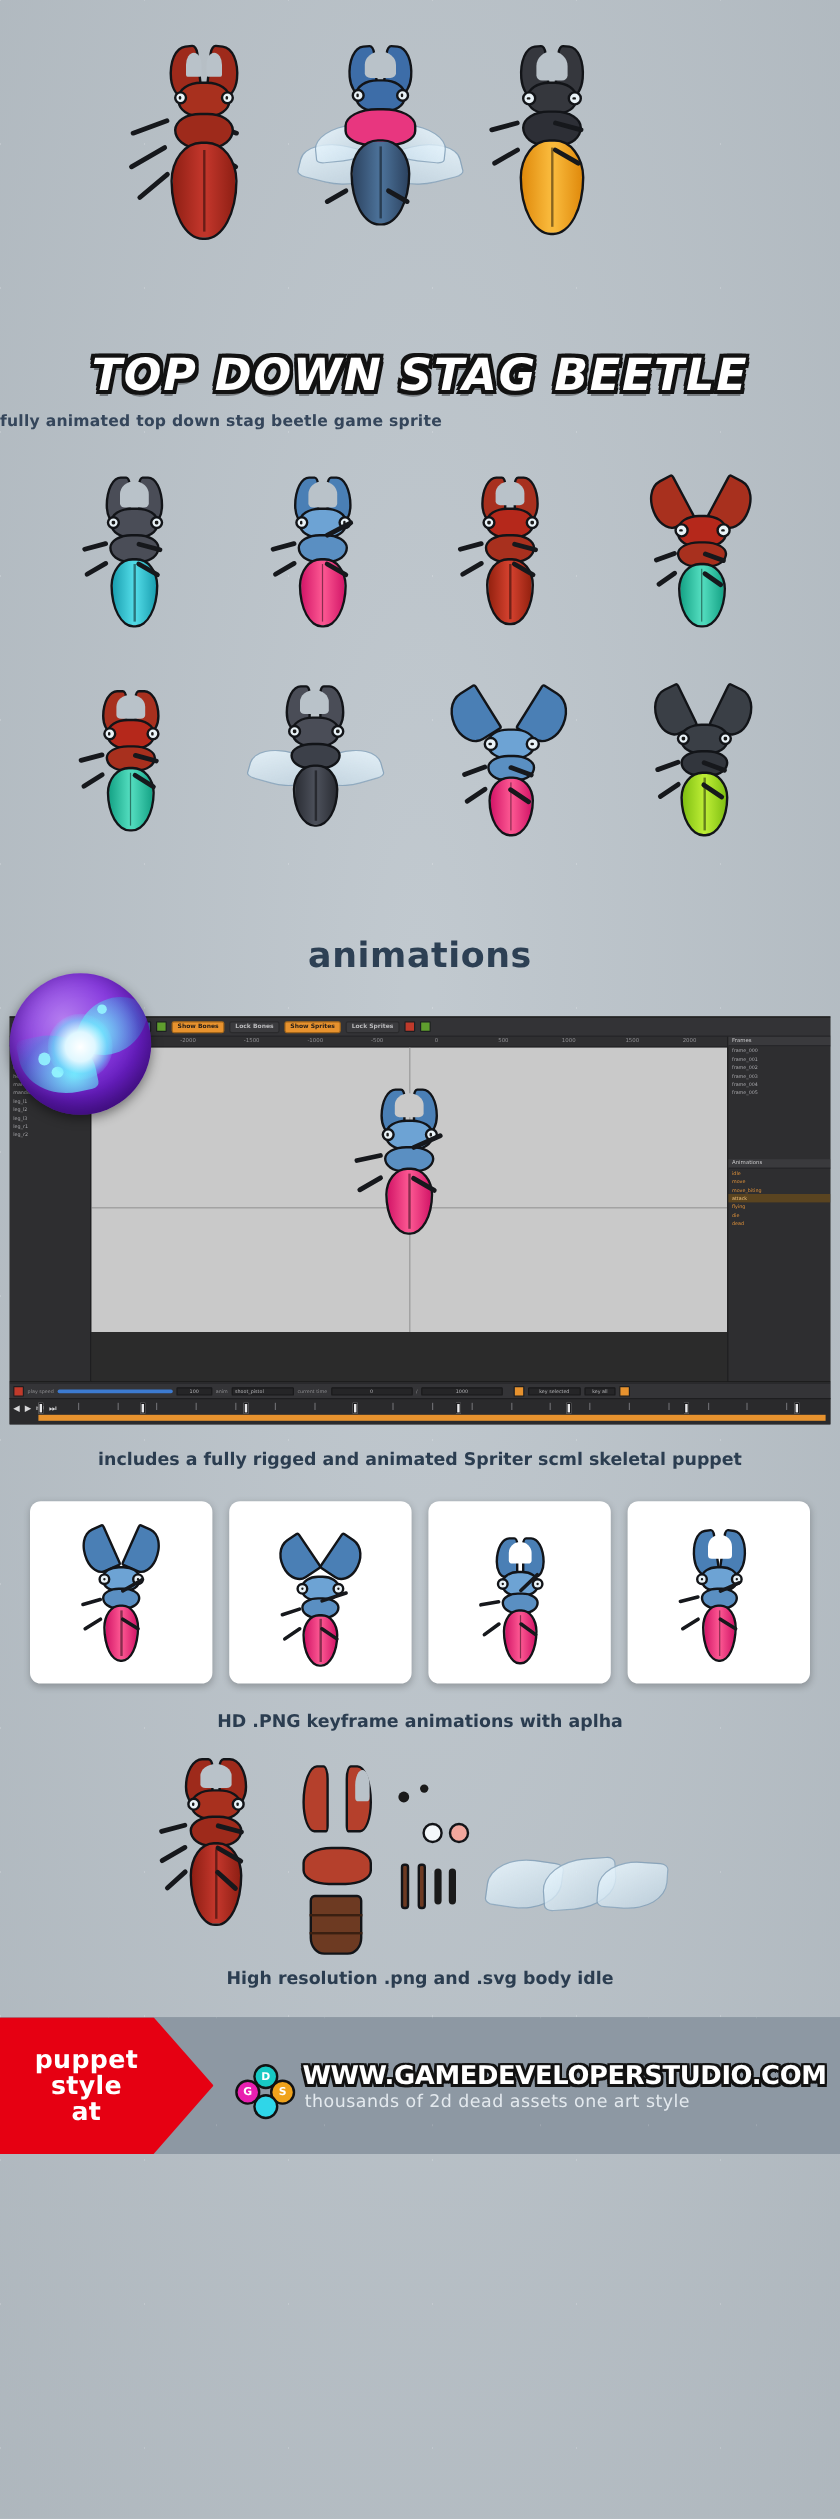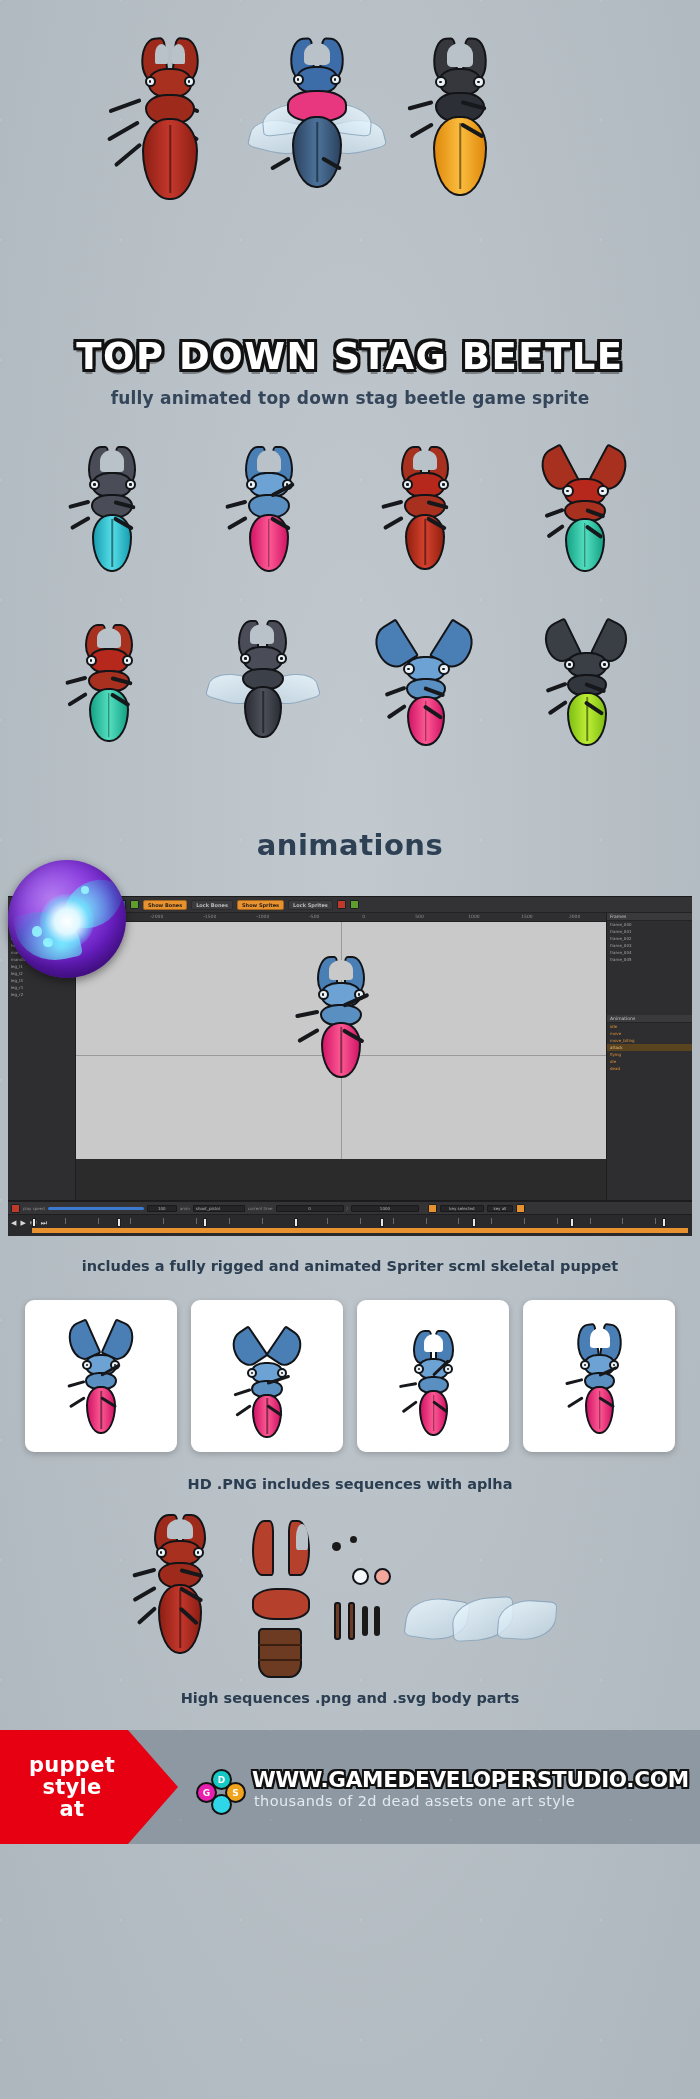--- a/index.html
+++ b/index.html
@@ -40,23 +40,23 @@
     letter-spacing: 1.5px;
     color: #ffffff;
     -webkit-text-stroke: 0px;
     text-shadow:
       -3px -3px 0 #121212, 3px -3px 0 #121212, -3px 3px 0 #121212, 3px 3px 0 #121212,
       -3px 0 0 #121212, 3px 0 0 #121212, 0 -3px 0 #121212, 0 3px 0 #121212,
       0 5px 0 rgba(0,0,0,.35);
     margin-top: 4px;
   }
   .hero-sub {
-    text-align: center;
+    text-align: left;
     font-weight: bold;
-    font-size: 17px;
+    font-size: 13px;
     color: #35465b;
     letter-spacing: .2px;
     margin-top: 10px;
   }
   .section-heading {
     text-align: center;
     font-weight: bold;
     font-size: 29px;
     color: #2d4054;
     letter-spacing: .5px;
@@ -289,21 +289,21 @@
       <div class="b-eye" style="left:68px;top:38px;width:12px;height:12px;"></div>
       <div class="b-thorax" style="left:30px;top:54px;width:50px;height:30px;background:#2d2f36;"></div>
       <div class="b-abdomen" style="left:28px;top:78px;width:54px;height:80px;background:linear-gradient(90deg,#e08a0c,#f8b83a 45%,#f8b83a 55%,#e08a0c);"></div>
       <div class="leg" style="left:28px;top:62px;width:26px;height:4px;transform:rotate(165deg);"></div>
       <div class="leg" style="left:28px;top:84px;width:26px;height:4px;transform:rotate(150deg);"></div>
       <div class="leg" style="left:56px;top:62px;width:26px;height:4px;transform:rotate(15deg);"></div>
       <div class="leg" style="left:56px;top:84px;width:26px;height:4px;transform:rotate(30deg);"></div>
     </div>
   </div>
 
-  <div class="hero-title" style="margin-top:120px;">TOP DOWN  STAG BEETLE</div>
+  <div class="hero-title" style="margin-top:76px;font-style:italic;">TOP DOWN  STAG BEETLE</div>
   <div class="hero-sub">fully animated top down stag beetle game sprite</div>
 
   <div style="display:flex;justify-content:space-around;margin-top:38px;padding:0 34px;">
 
     <div class="beetle" style="width:84px;height:130px;position:relative;">
       <div class="mand" style="left:18px;top:0;width:21px;height:40px;background:#4a4d57;border-radius:60% 18% 8% 40%;"></div>
       <div class="mand" style="left:45px;top:0;width:21px;height:40px;background:#4a4d57;border-radius:18% 60% 40% 8%;"></div>
       <div class="mand" style="left:30px;top:4px;width:24px;height:22px;background:#b9c2c9;border:none;border-radius:50% 50% 16% 16%;"></div>
       <div class="b-head" style="left:22px;top:26px;width:40px;height:26px;background:#4a4d57;"></div>
       <div class="b-eye" style="left:19px;top:33px;width:11px;height:11px;"></div>
@@ -635,21 +635,21 @@
         <div class="b-thorax" style="left:19px;top:48px;width:31px;height:18px;background:#5a8fc2;"></div>
         <div class="b-abdomen" style="left:20px;top:62px;width:29px;height:48px;background:linear-gradient(90deg,#d31668,#f9538f 45%,#f9538f 55%,#d31668);"></div>
         <div class="leg" style="left:18px;top:54px;width:18px;height:3px;transform:rotate(166deg);"></div>
         <div class="leg" style="left:34px;top:50px;width:20px;height:3px;transform:rotate(-24deg);"></div>
         <div class="leg" style="left:18px;top:72px;width:18px;height:3px;transform:rotate(148deg);"></div>
         <div class="leg" style="left:34px;top:72px;width:18px;height:3px;transform:rotate(32deg);"></div>
       </div>
     </div>
   </div>
 
-  <div class="caption" style="margin-top:24px;">HD  .PNG includes sequences with aplha</div>
+  <div class="caption" style="margin-top:24px;">HD  .PNG keyframe animations with aplha</div>
 
   <div style="position:relative;height:178px;margin-top:14px;">
 
     <div class="beetle" style="position:absolute;left:130px;top:8px;width:100px;height:150px;">
       <div class="mand" style="left:24px;top:0;width:24px;height:40px;background:#9e2a1b;border-radius:60% 18% 8% 40%;"></div>
       <div class="mand" style="left:52px;top:0;width:24px;height:40px;background:#9e2a1b;border-radius:18% 60% 40% 8%;"></div>
       <div class="mand" style="left:37px;top:5px;width:26px;height:20px;background:#b9c2c9;border:none;border-radius:50% 50% 16% 16%;"></div>
       <div class="b-head" style="left:29px;top:26px;width:42px;height:26px;background:#a8301e;"></div>
       <div class="b-eye" style="left:26px;top:33px;width:11px;height:11px;"></div>
       <div class="b-eye" style="left:63px;top:33px;width:11px;height:11px;"></div>
@@ -680,21 +680,21 @@
     <div class="leg" style="position:absolute;left:334px;top:96px;width:7px;height:38px;background:#6d3a22;border:2px solid #121418;border-radius:3px;transform:none;"></div>
     <div class="leg" style="position:absolute;left:348px;top:96px;width:7px;height:38px;background:#6d3a22;border:2px solid #121418;border-radius:3px;transform:none;"></div>
     <div class="leg" style="position:absolute;left:362px;top:100px;width:6px;height:30px;background:#1a1a1a;border-radius:3px;transform:none;"></div>
     <div class="leg" style="position:absolute;left:374px;top:100px;width:6px;height:30px;background:#1a1a1a;border-radius:3px;transform:none;"></div>
 
     <div class="wing" style="position:absolute;left:406px;top:92px;width:62px;height:42px;transform:rotate(8deg);"></div>
     <div class="wing" style="position:absolute;left:452px;top:92px;width:62px;height:42px;transform:rotate(-4deg);"></div>
     <div class="wing" style="position:absolute;left:498px;top:94px;width:58px;height:40px;transform:rotate(4deg);"></div>
   </div>
 
-  <div class="caption" style="margin-top:6px;">High sequences .png and .svg body parts</div>
+  <div class="caption" style="margin-top:6px;">High resolution .png and .svg body idle</div>
 
   <div class="footer" style="margin-top:24px;">
     <div class="footer-bg"></div>
 
     <div class="red-banner">
       <div class="red-banner-text">
         <div>puppet</div>
         <div>style</div>
         <div>at</div>
       </div>

